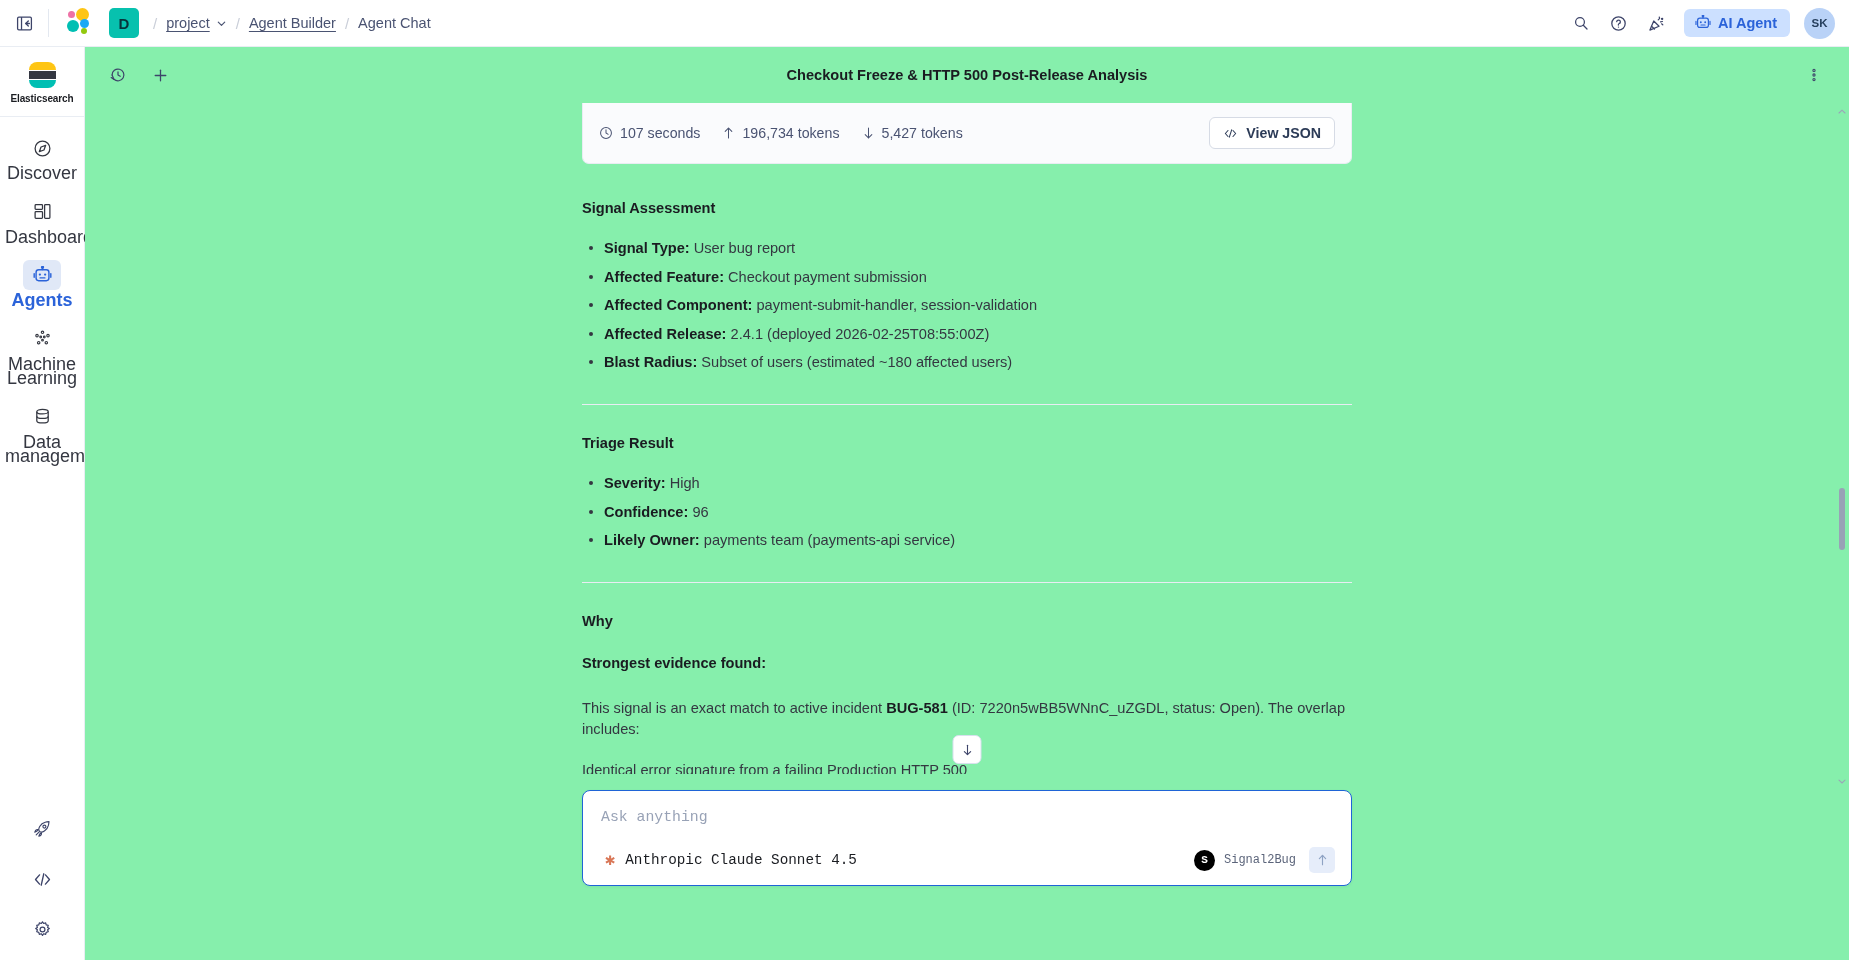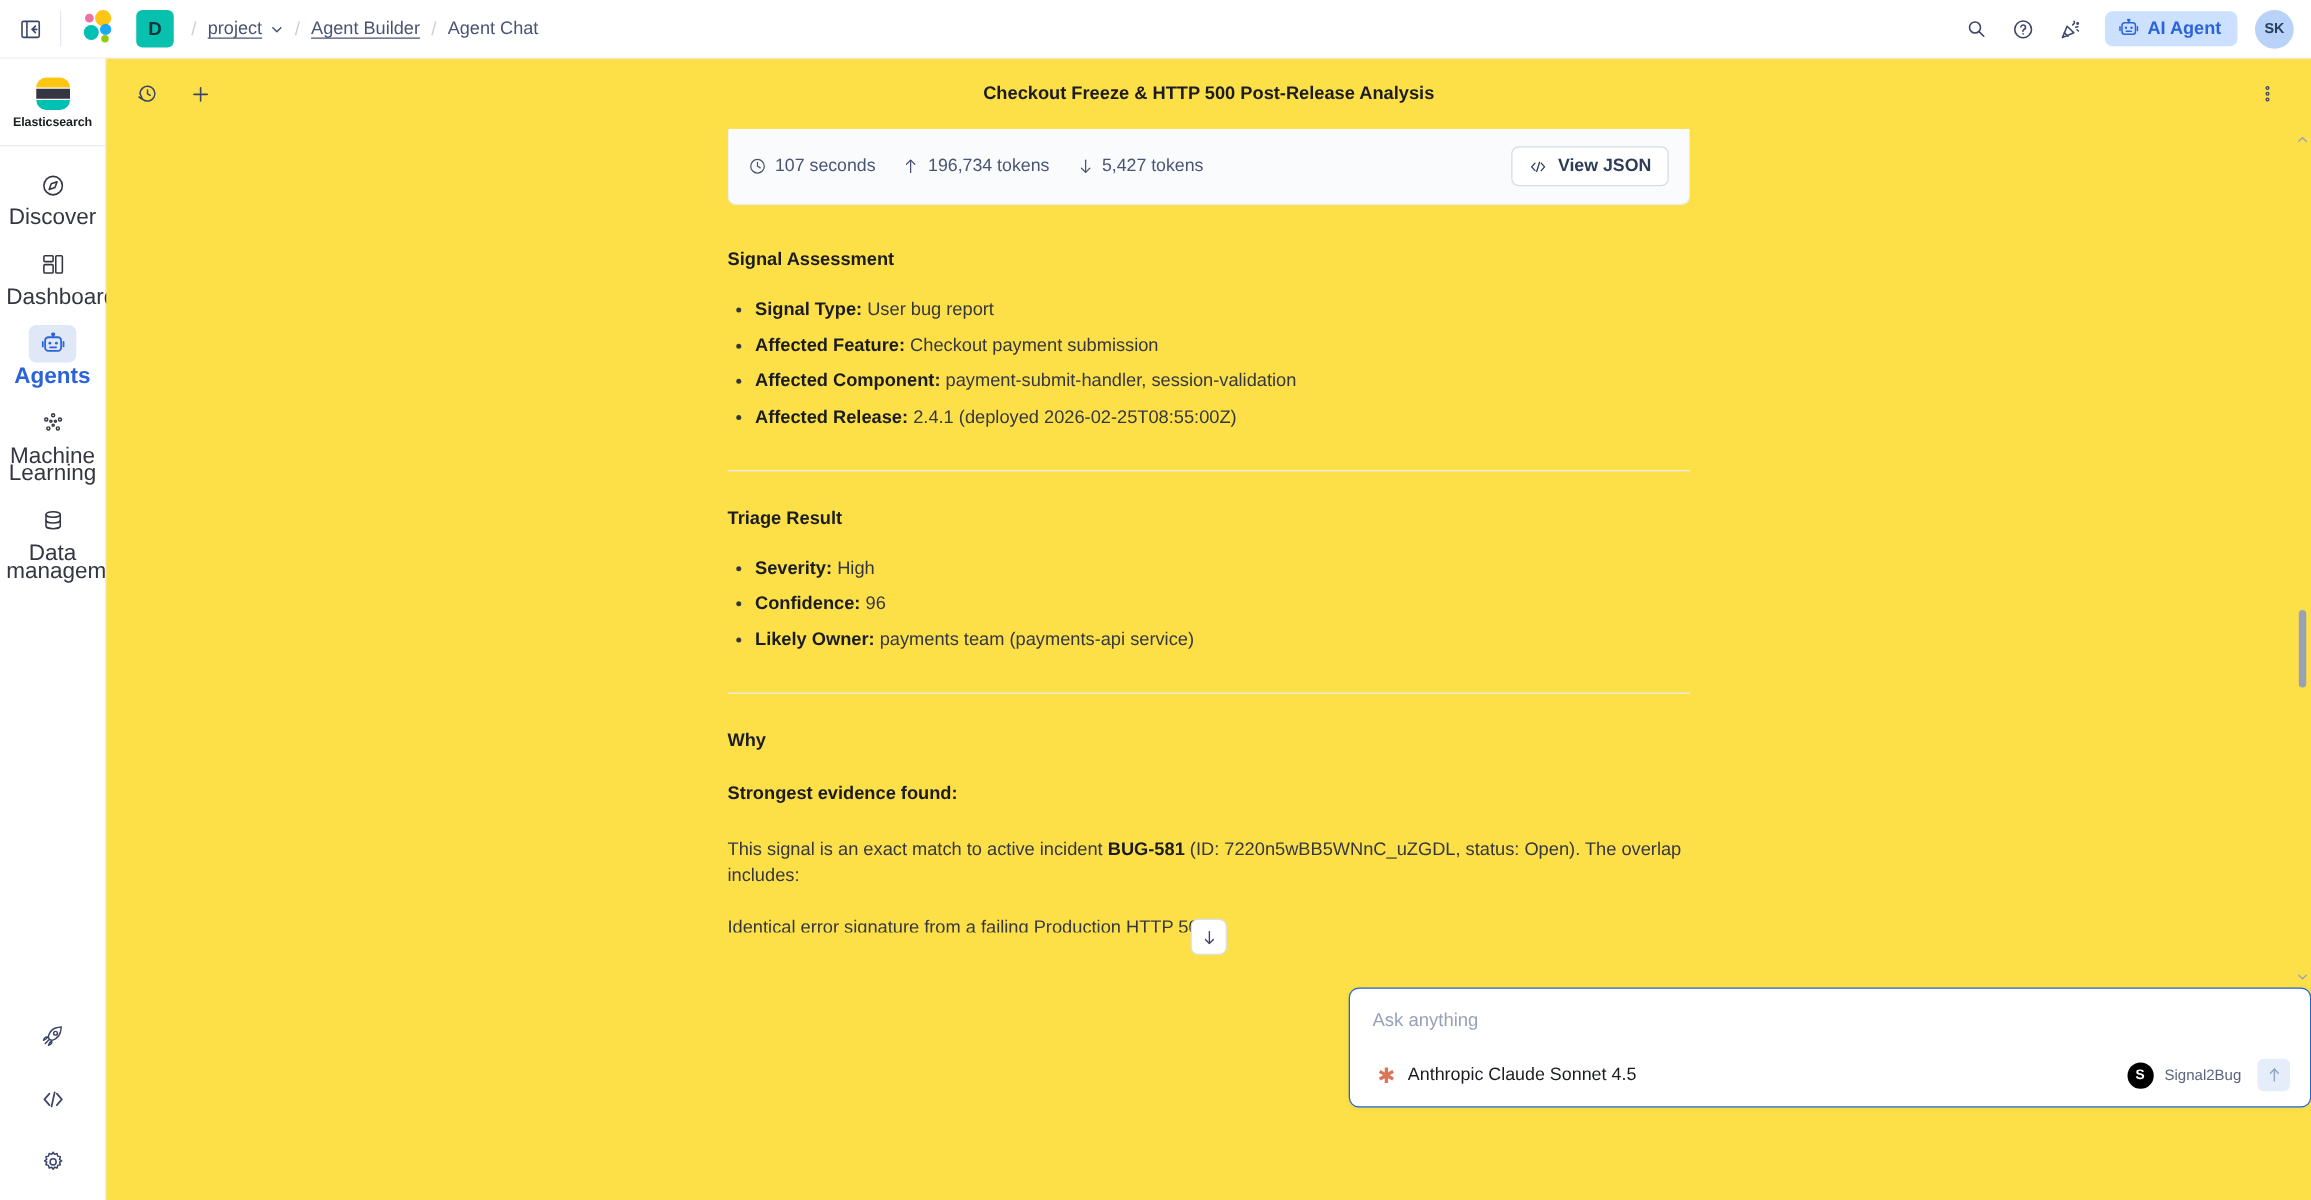--- a/index.html
+++ b/index.html
@@ -101,21 +101,21 @@
     display: flex; align-items: center; justify-content: center;
     color: #343741; margin-bottom: 3px;
   }
   .nav-label { font-size: 18px; color: #343741; line-height: 14.5px; max-width: 74px; }
   .nav-item.active .nav-ico { background: #e0e8f7; color: #2b63d9; }
   .nav-item.active .nav-label { color: #2b63d9; font-weight: bold; }
   .side-bottom { margin-top: auto; padding-bottom: 14px; display: flex; flex-direction: column; align-items: center; gap: 16px; }
   .side-bottom .icon-btn { color: #3d4469; }
 
   
-  .main { flex: 1 1 auto; display: flex; flex-direction: column; min-width: 0; position: relative; background:#fde047; }
+  .main { flex: 1 1 auto; display: flex; flex-direction: column; min-width: 0; position: relative; background:#86efac; }
   .chat-header {
     height: 56px; flex: 0 0 56px;
     display: flex; align-items: center; padding: 0 18px 0 16px;
     position: relative;
   }
   .ch-left { display: flex; align-items: center; gap: 8px; }
   .ch-title {
     position: absolute; left: 0; right: 0; text-align: center;
     font-size: 14.6px; font-weight: bold; color: #1a1c21; pointer-events: none;
   }
@@ -173,21 +173,21 @@
   .vscroll { position: absolute; top: 0; right: 0; bottom: 0; width: 14px; }
   .vscroll .arrow { position: absolute; left: 3px; width: 8px; height: 5px; color:#9aa4b8; }
   .vscroll .arrow.top { top: 6px; }
   .vscroll .arrow.bot { bottom: 6px; }
   .vscroll .thumb {
     position: absolute; left: 4px; width: 6px; border-radius: 4px;
     background: #98a2b6; top: 385px; height: 62px; cursor: pointer;
   }
 
   
-  .composer-zone { flex: 0 0 170px; display: flex; justify-content: flex-end; align-items: flex-start; }
+  .composer-zone { flex: 0 0 170px; display: flex; justify-content: center; align-items: flex-start; font-family: Liberation Mono, monospace; }
   .composer {
     width: 770px; border: 1.6px solid #1f64d6; border-radius: 8px;
     background: #fff; padding: 16px 14px 12px 14px;
     box-shadow: 0 1px 3px rgba(30,50,90,0.06);
   }
   .composer-input {
     font-size: 14.8px; color: #98a2b6; padding: 2px 4px 0 4px; cursor: text;
     min-height: 22px;
   }
   .composer-row { display: flex; align-items: center; margin-top: 18px; padding: 0 2px; }
@@ -484,20 +484,24 @@
                 <span>Checkout payment submission</span>
               </li>
               <li>
                 <b>Affected Component:</b>
                 <span>payment-submit-handler, session-validation</span>
               </li>
               <li>
                 <b>Affected Release:</b>
                 <span>2.4.1 (deployed 2026-02-25T08:55:00Z)</span>
               </li>
+              <li>
+                <b>Blast Radius:</b>
+                <span>Subset of users (estimated ~180 affected users)</span>
+              </li>
             </ul>
 
             <div class="hr"></div>
 
             <div class="sec-title tight">Triage Result</div>
             <ul class="md">
               <li>
                 <b>Severity:</b>
                 <span>High</span>
               </li>

